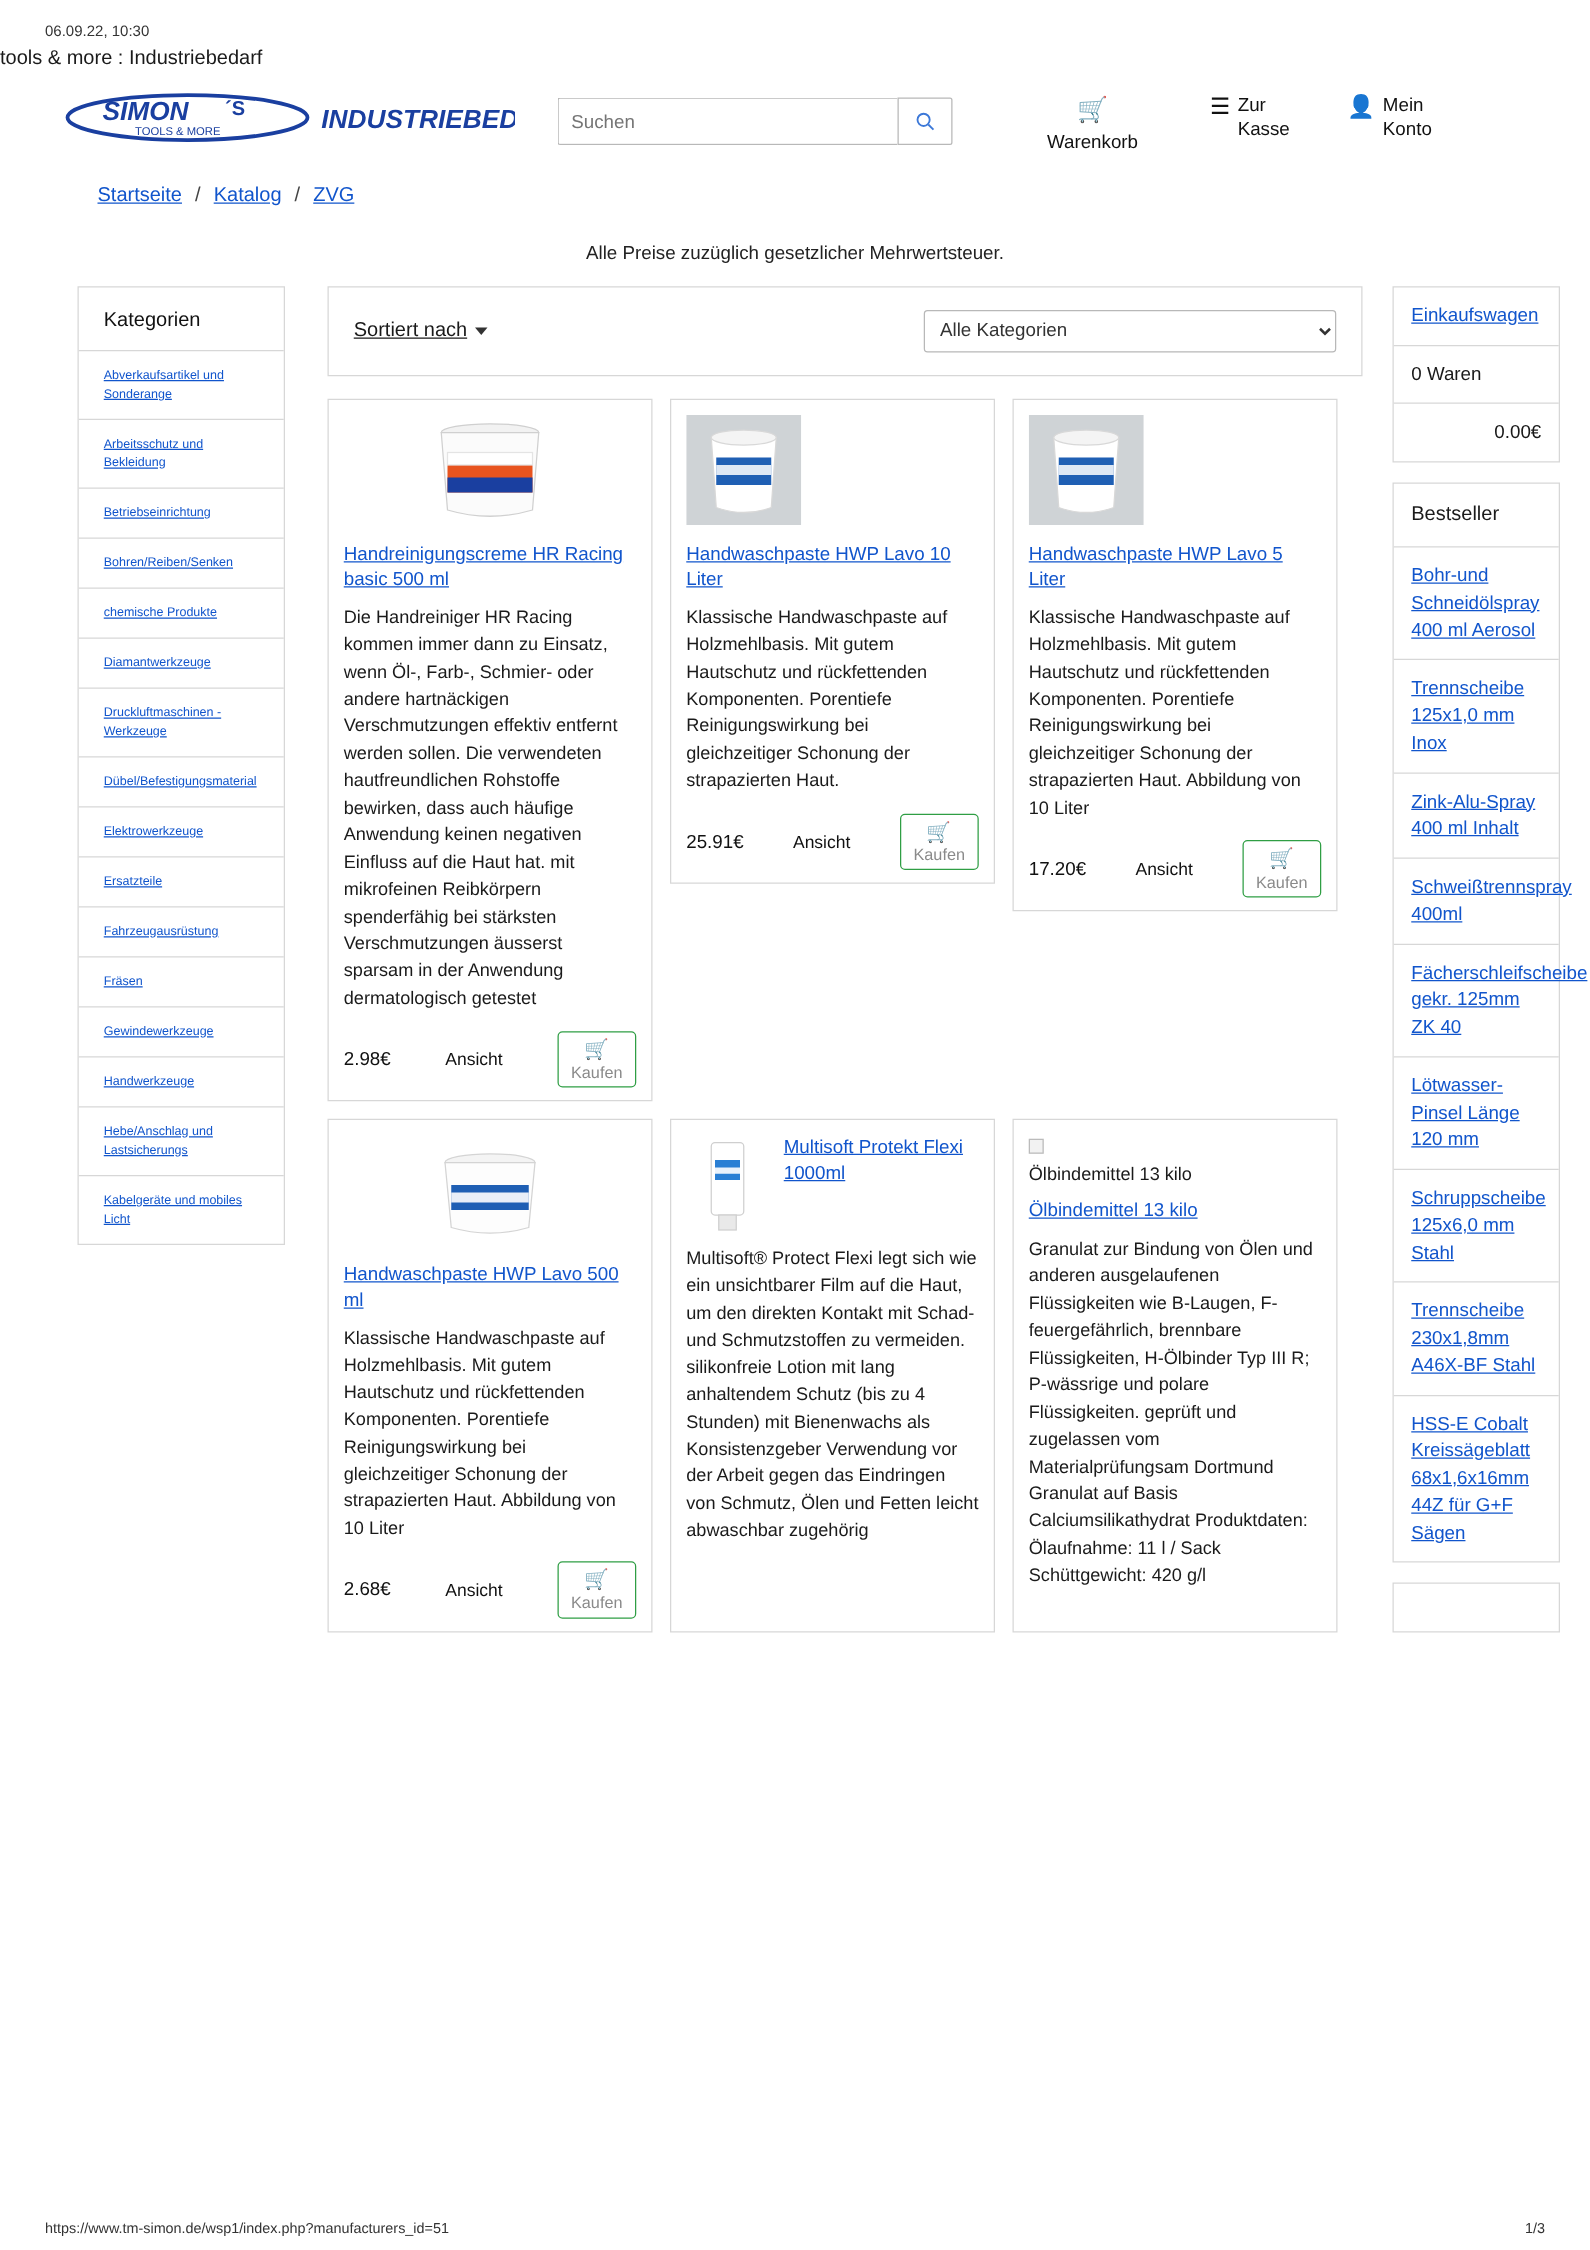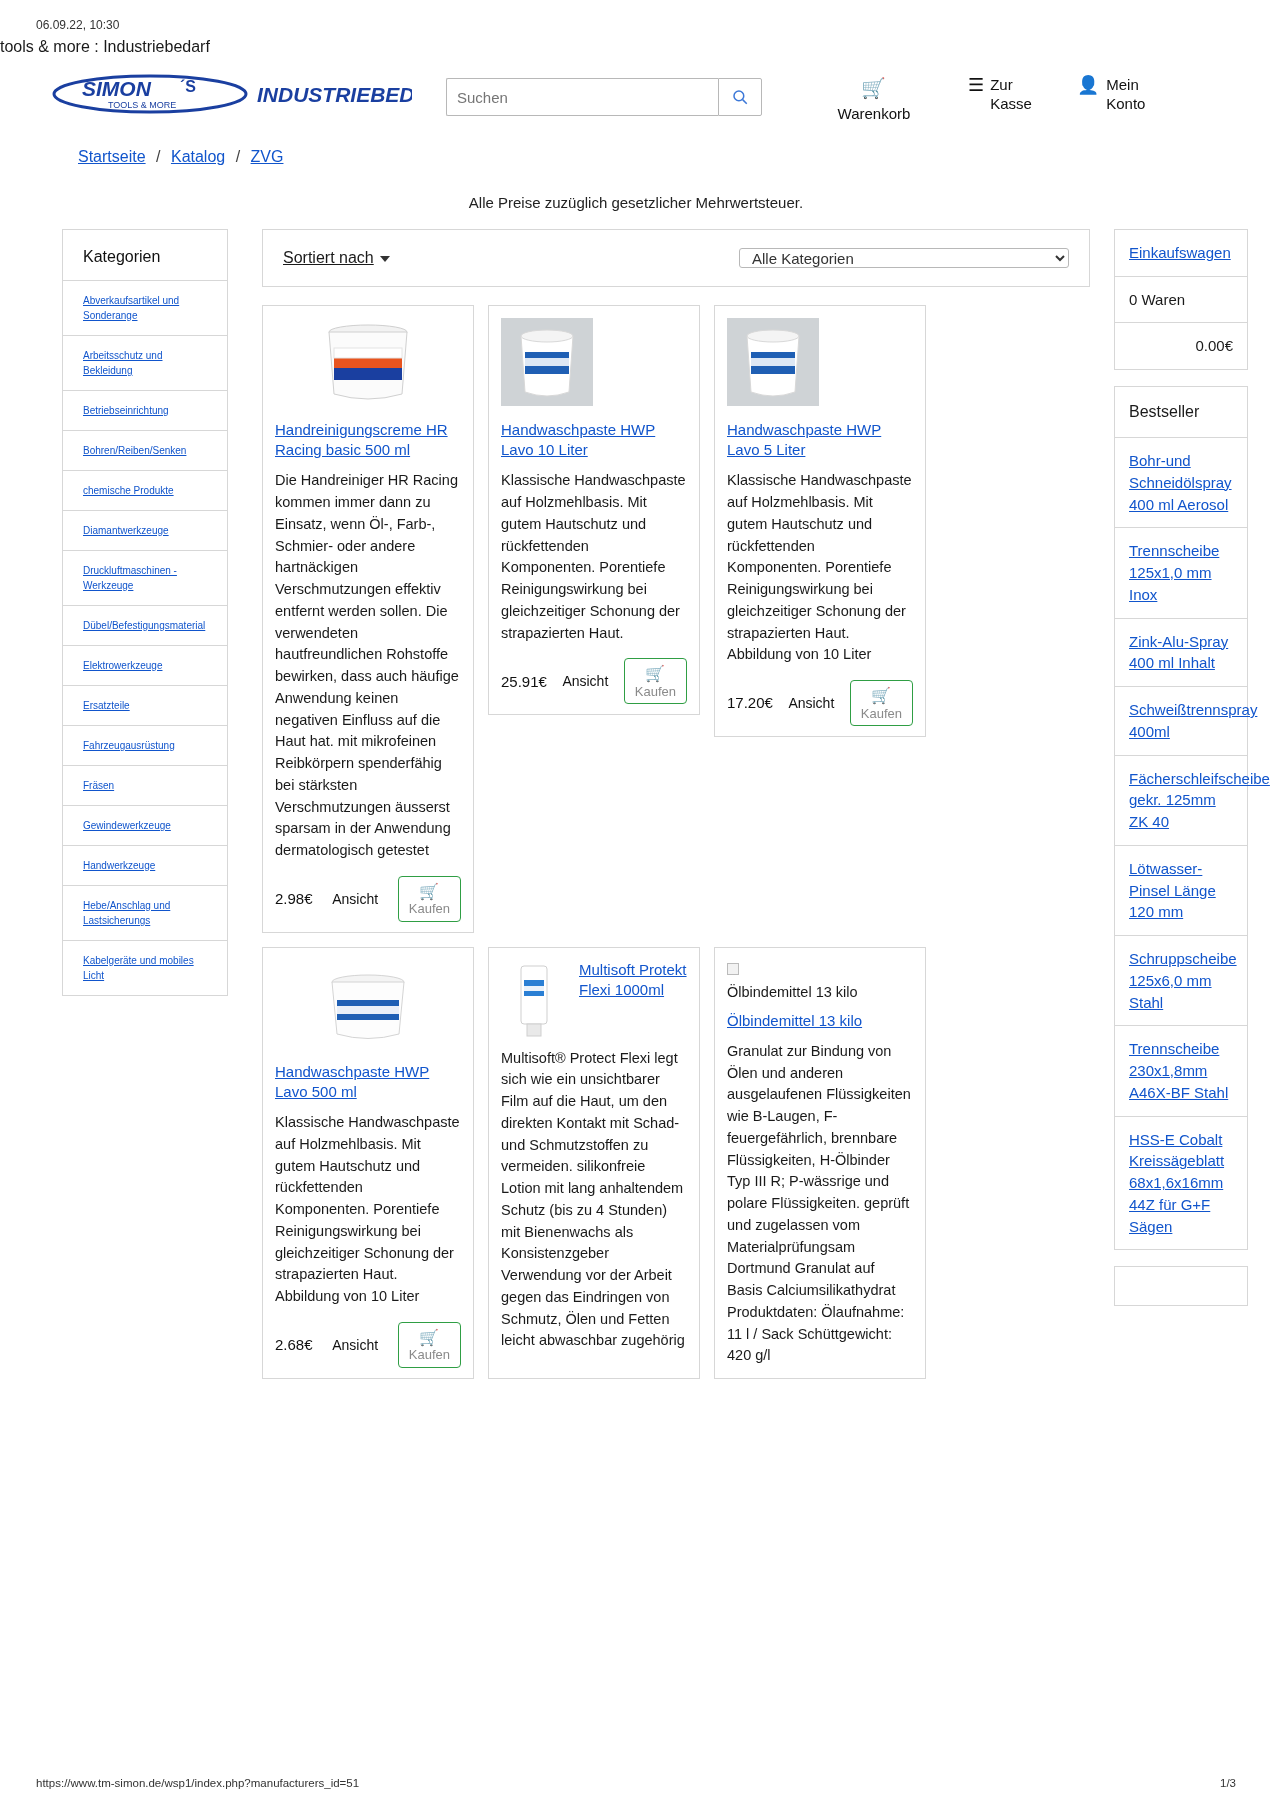--- a/index.html
+++ b/index.html
@@ -68,28 +68,28 @@
   .cat-item a { color:#1155cc; }
 
   
   .sortbar {
     border:1px solid #d7d7d7; display:flex; align-items:center; justify-content:space-between;
     padding: 18px 20px; margin-bottom: 18px;
   }
   .sortlink { font-size:16px; color:#1a1a1a; text-decoration:underline; }
   .caret { display:inline-block; margin-left:6px; border-left:5px solid transparent; border-right:5px solid transparent; border-top:6px solid #333; vertical-align: middle;}
   .cat-select {
-    width: 330px; height: 20px; font-size:15px; padding: 0 8px; color:#333;
+    width: 330px; height: 34px; font-size:15px; padding: 0 8px; color:#333;
     border:1px solid #b8b8b8; background:#fff; border-radius:3px;
   }
 
   
   .grid { display:flex; flex-wrap:wrap; gap: 14px; }
   .card {
-    width: 212px; border:1px solid #d7d7d7; background:#fff; padding: 12px 12px 10px 12px;
+    width: 260px; border:1px solid #d7d7d7; background:#fff; padding: 12px 12px 10px 12px;
     display:flex; flex-direction:column;
   }
   .card.tall { align-self:flex-start; }
   .card-img { height: 92px; display:flex; align-items:flex-start; justify-content:center; margin-bottom: 10px; }
   .card-img.left { justify-content:flex-start; }
   .card-title { font-size:15px; line-height:1.35; margin-bottom: 10px; }
   .card-title a { color:#1155cc; }
   .card-desc { font-size:14.5px; line-height:1.5; color:#1a1a1a; flex:1; }
   .card-foot { display:flex; align-items:center; justify-content:space-between; margin-top: 14px; }
   .price { font-size:15px; color:#111; }

